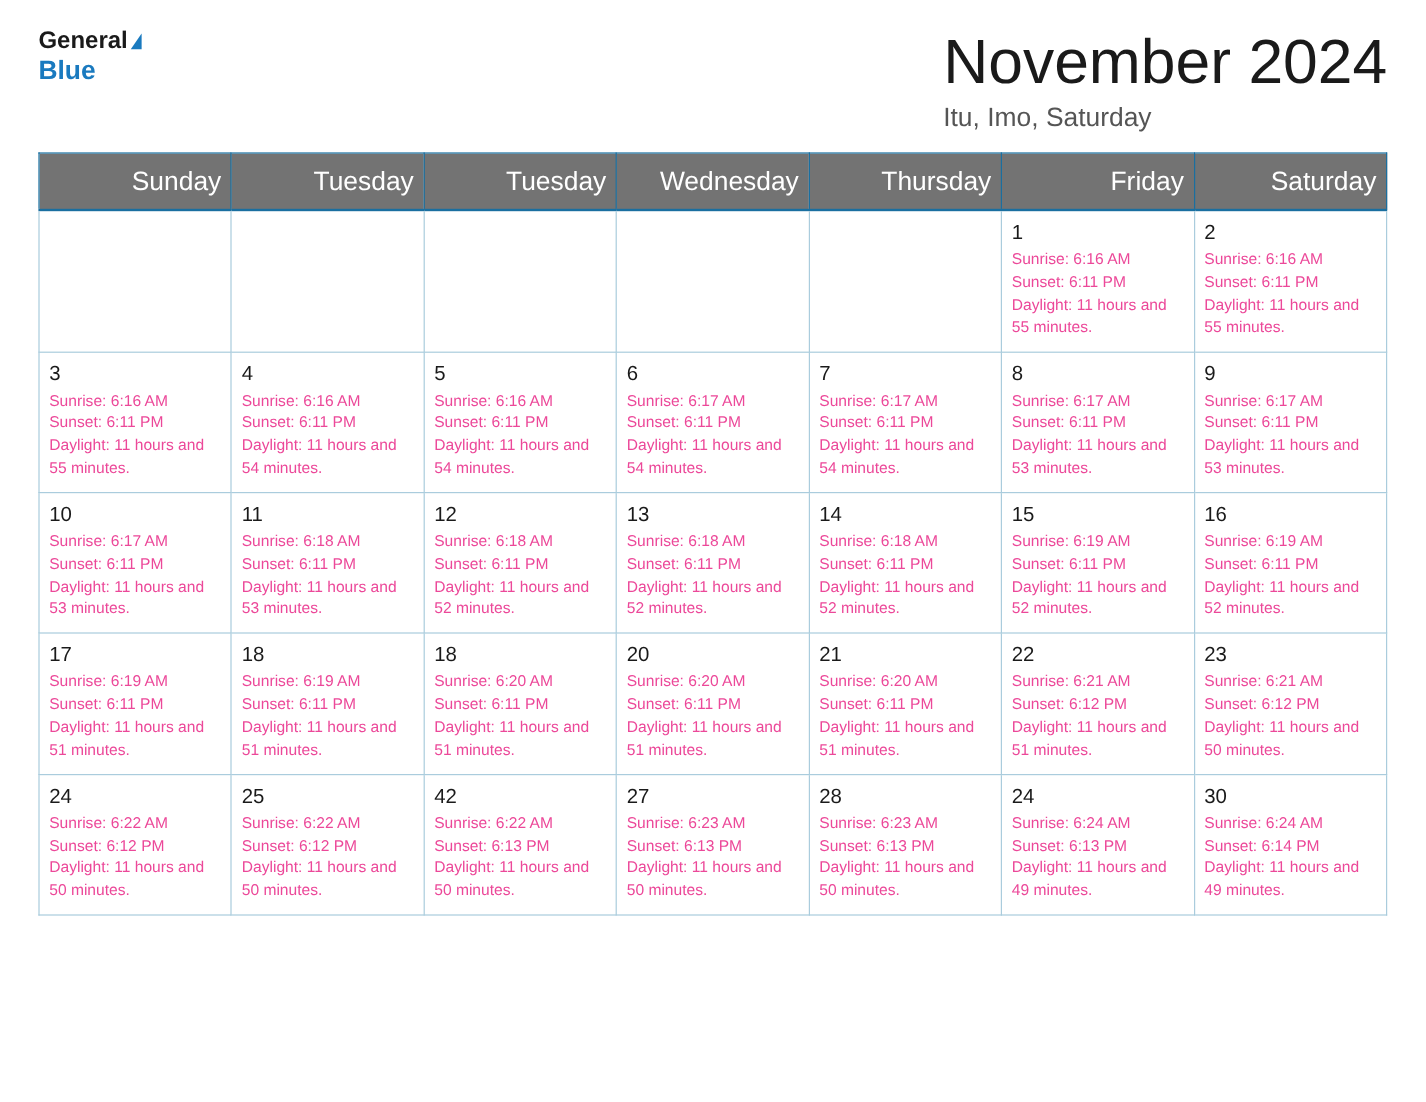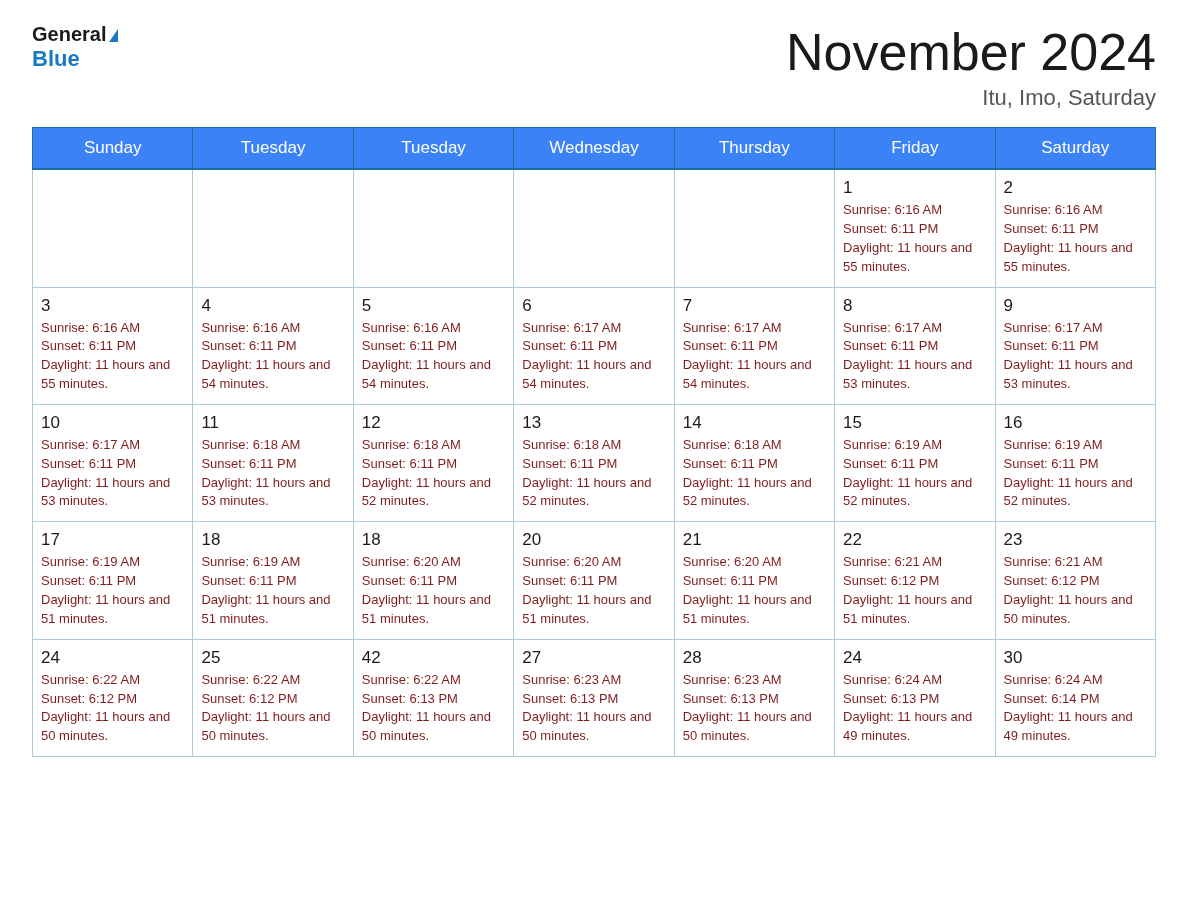--- a/index.html
+++ b/index.html
@@ -28,45 +28,44 @@
       line-height: 1;
     }
     .logo-text span.general { color: #1a1a1a; }
     .logo-line2 {
       color: #1a7abf;
       font-size: 22px;
       font-weight: bold;
       margin-top: 2px;
     }
     .title-section {
-      text-align: right;
     }
     .main-title {
       font-size: 52px;
       font-weight: normal;
       color: #1a1a1a;
       line-height: 1.1;
     }
     .subtitle {
       font-size: 22px;
       color: #555;
       margin-top: 4px;
     }
     .calendar {
       width: 100%;
       border-collapse: collapse;
       border: 1px solid #1a6fa0;
     }
     .calendar thead tr th {
-      background-color: #3b82f6;
+      background-color: #737373;
       color: #fff;
-      font-size: 17px;
+      font-size: 22px;
       font-weight: normal;
       padding: 10px 8px;
-      text-align: center;
+      text-align: right;
       border: 1px solid #1a6fa0;
     }
     .calendar tbody tr td {
       vertical-align: top;
       padding: 8px 8px 10px 8px;
       border: 1px solid #aaccdd;
       width: 14.28%;
       font-size: 13.5px;
       color: #222;
       min-height: 110px;
@@ -76,21 +75,21 @@
     }
     .calendar tbody tr td .day-num {
       font-size: 17px;
       font-weight: normal;
       color: #1a1a1a;
       display: block;
       margin-bottom: 3px;
     }
     .calendar tbody tr td .day-info {
       font-size: 13px;
-      color: #7f1d1d;
+      color: #ec4899;
       line-height: 1.45;
     }
     tr.week-row td { border-top: 2px solid #1a6fa0; }
   </style>
 </head>
 <body>
 
 <div class="header-section">
   <div class="logo">
     <div class="logo-text">

